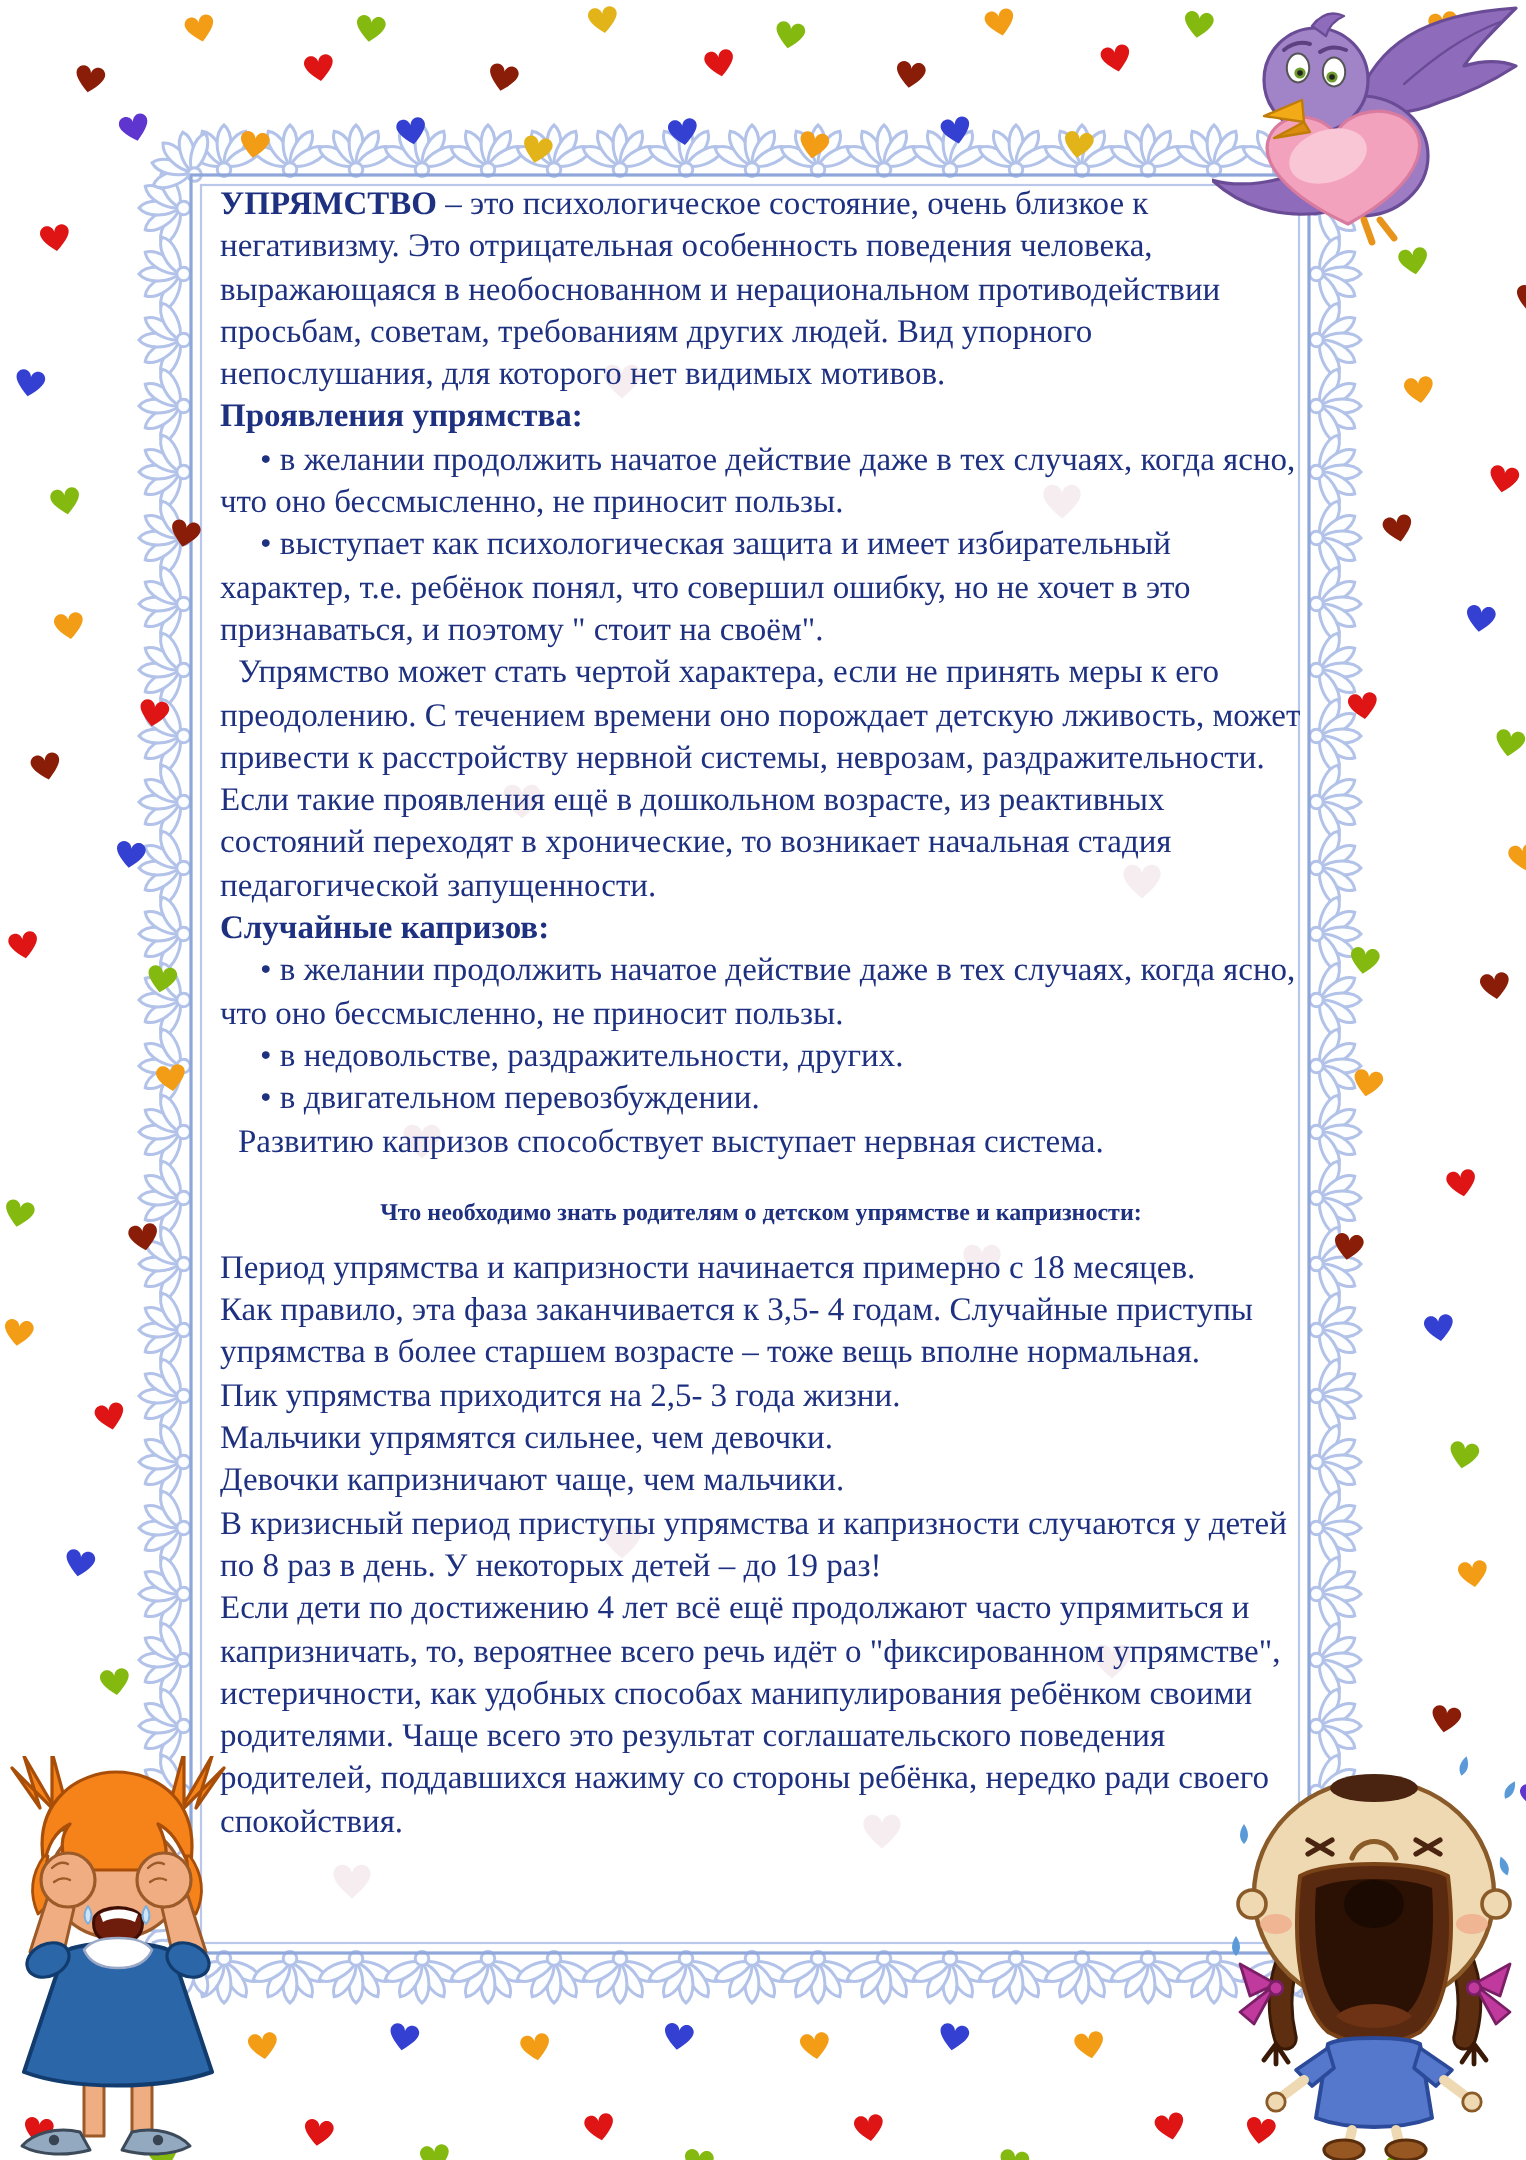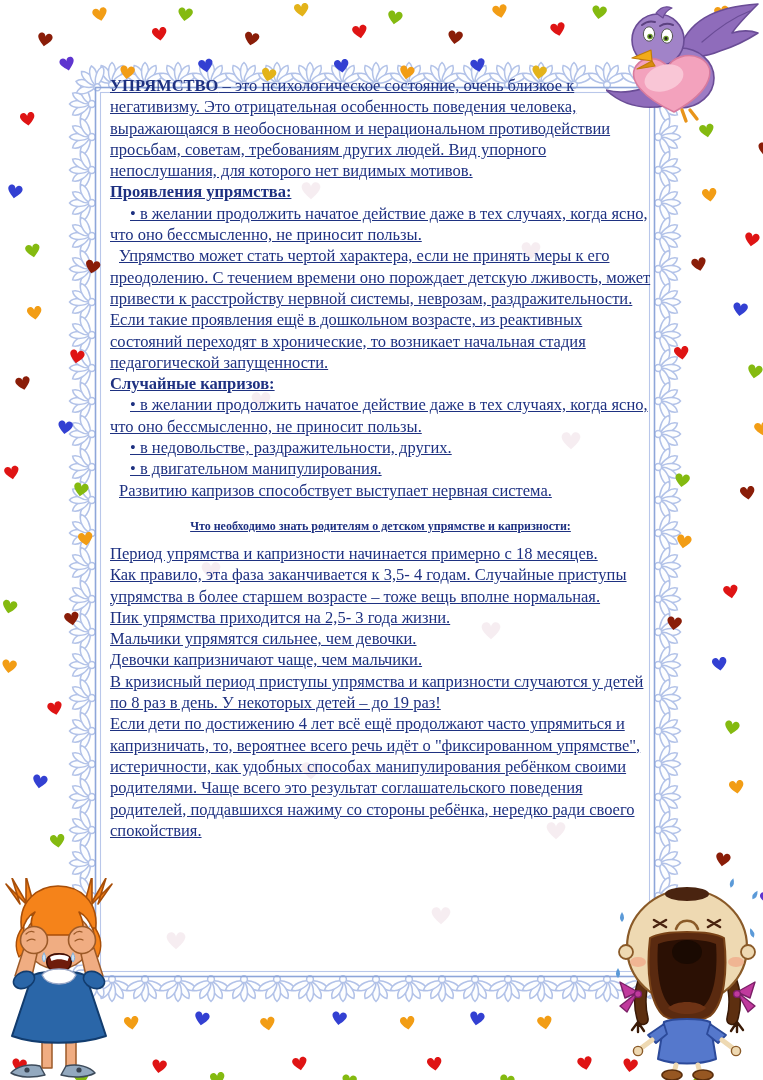--- a/index.html
+++ b/index.html
@@ -1,20 +1,20 @@
 <!DOCTYPE html>
 <html><head>
 <meta charset="utf-8">
 <style>
   html,body{margin:0;padding:0;background:#ffffff;}
   .page{position:relative;width:763px;height:1080px;background:#ffffff;overflow:hidden;
         font-family:"Liberation Serif","DejaVu Serif",serif;}
   #decor{position:absolute;left:0;top:0;z-index:1;}
-  #text-flow{position:absolute;left:110px;top:75px;width:541px;z-index:2;
-             color:#1e3181;font-size:16.5px;line-height:21.3px;text-decoration:underline;}
+  #text-flow{position:absolute;left:110px;top:91px;width:541px;z-index:2;
+             color:#1e3181;font-size:16.5px;line-height:21.3px;}
   #text-flow p{margin:0;}
   #text-flow p.indent{text-indent:9px;}
   #text-flow p.bullet{text-indent:20px;}
   #text-flow b{font-weight:bold;}
   #text-flow h2.doc-title{font-size:12px;line-height:27px;text-align:center;font-weight:bold;
              max-width:470px;margin:12px auto 3px;color:#1e3181;}
   .illus{position:absolute;z-index:3;}
   #bird-illustration{left:606px;top:0;}
   #girl-illustration{left:0;top:878px;}
   #toddler-illustration{left:612px;top:872px;}
@@ -225,25 +225,26 @@
         <use href="#hrt" fill="#df1414" transform="translate(575,1057) rotate(-12) scale(0.85)"></use>
         <use href="#hrt" fill="#df1414" transform="translate(623,1056) rotate(8) scale(0.85)"></use>
         <use href="#hrt" fill="#84ba10" transform="translate(691,1077) rotate(-8) scale(0.85)"></use>
       </g>
   </svg>
 
   <div id="text-flow">
       <p><b>УПРЯМСТВО</b><span> – это психологическое состояние, очень близкое к негативизму. Это отрицательная особенность поведения человека, выражающаяся в необоснованном и нерациональном противодействии просьбам, советам, требованиям других людей. Вид упорного непослушания, для которого нет видимых мотивов.</span></p>
       <p><b>Проявления упрямства:</b></p>
       <p class="bullet">• в желании продолжить начатое действие даже в тех случаях, когда ясно, что оно бессмысленно, не приносит пользы.</p>
+      <p class="bullet">• выступает как психологическая защита и имеет избирательный характер, т.е. ребёнок понял, что совершил ошибку, но не хочет в это признаваться, и поэтому " стоит на своём".</p>
       <p class="indent">Упрямство может стать чертой характера, если не принять меры к его преодолению. С течением времени оно порождает детскую лживость, может привести к расстройству нервной системы, неврозам, раздражительности. Если такие проявления ещё в дошкольном возрасте, из реактивных состояний переходят в хронические, то возникает начальная стадия педагогической запущенности.</p>
       <p><b>Случайные капризов:</b></p>
       <p class="bullet">• в желании продолжить начатое действие даже в тех случаях, когда ясно, что оно бессмысленно, не приносит пользы.</p>
       <p class="bullet">• в недовольстве, раздражительности, других.</p>
-      <p class="bullet">• в двигательном манипулирования.</p>
+      <p class="bullet">• в двигательном перевозбуждении.</p>
       <p class="indent">Развитию капризов способствует выступает нервная система.</p>
       <h2 class="doc-title">Что необходимо знать родителям о детском упрямстве и капризности:</h2>
       <p class="">Период упрямства и капризности начинается примерно с 18 месяцев.</p>
       <p class="">Как правило, эта фаза заканчивается к 3,5- 4 годам. Случайные приступы упрямства в более старшем возрасте – тоже вещь вполне нормальная.</p>
       <p class="">Пик упрямства приходится на 2,5- 3 года жизни.</p>
       <p class="">Мальчики упрямятся сильнее, чем девочки.</p>
       <p class="">Девочки капризничают чаще, чем мальчики.</p>
       <p class="">В кризисный период приступы упрямства и капризности случаются у детей по 8 раз в день. У некоторых детей – до 19 раз!</p>
       <p class="">Если дети по достижению 4 лет всё ещё продолжают часто упрямиться и капризничать, то, вероятнее всего речь идёт о "фиксированном упрямстве", истеричности, как удобных способах манипулирования ребёнком своими родителями. Чаще всего это результат соглашательского поведения родителей, поддавшихся нажиму со стороны ребёнка, нередко ради своего спокойствия.</p>
     </div>

